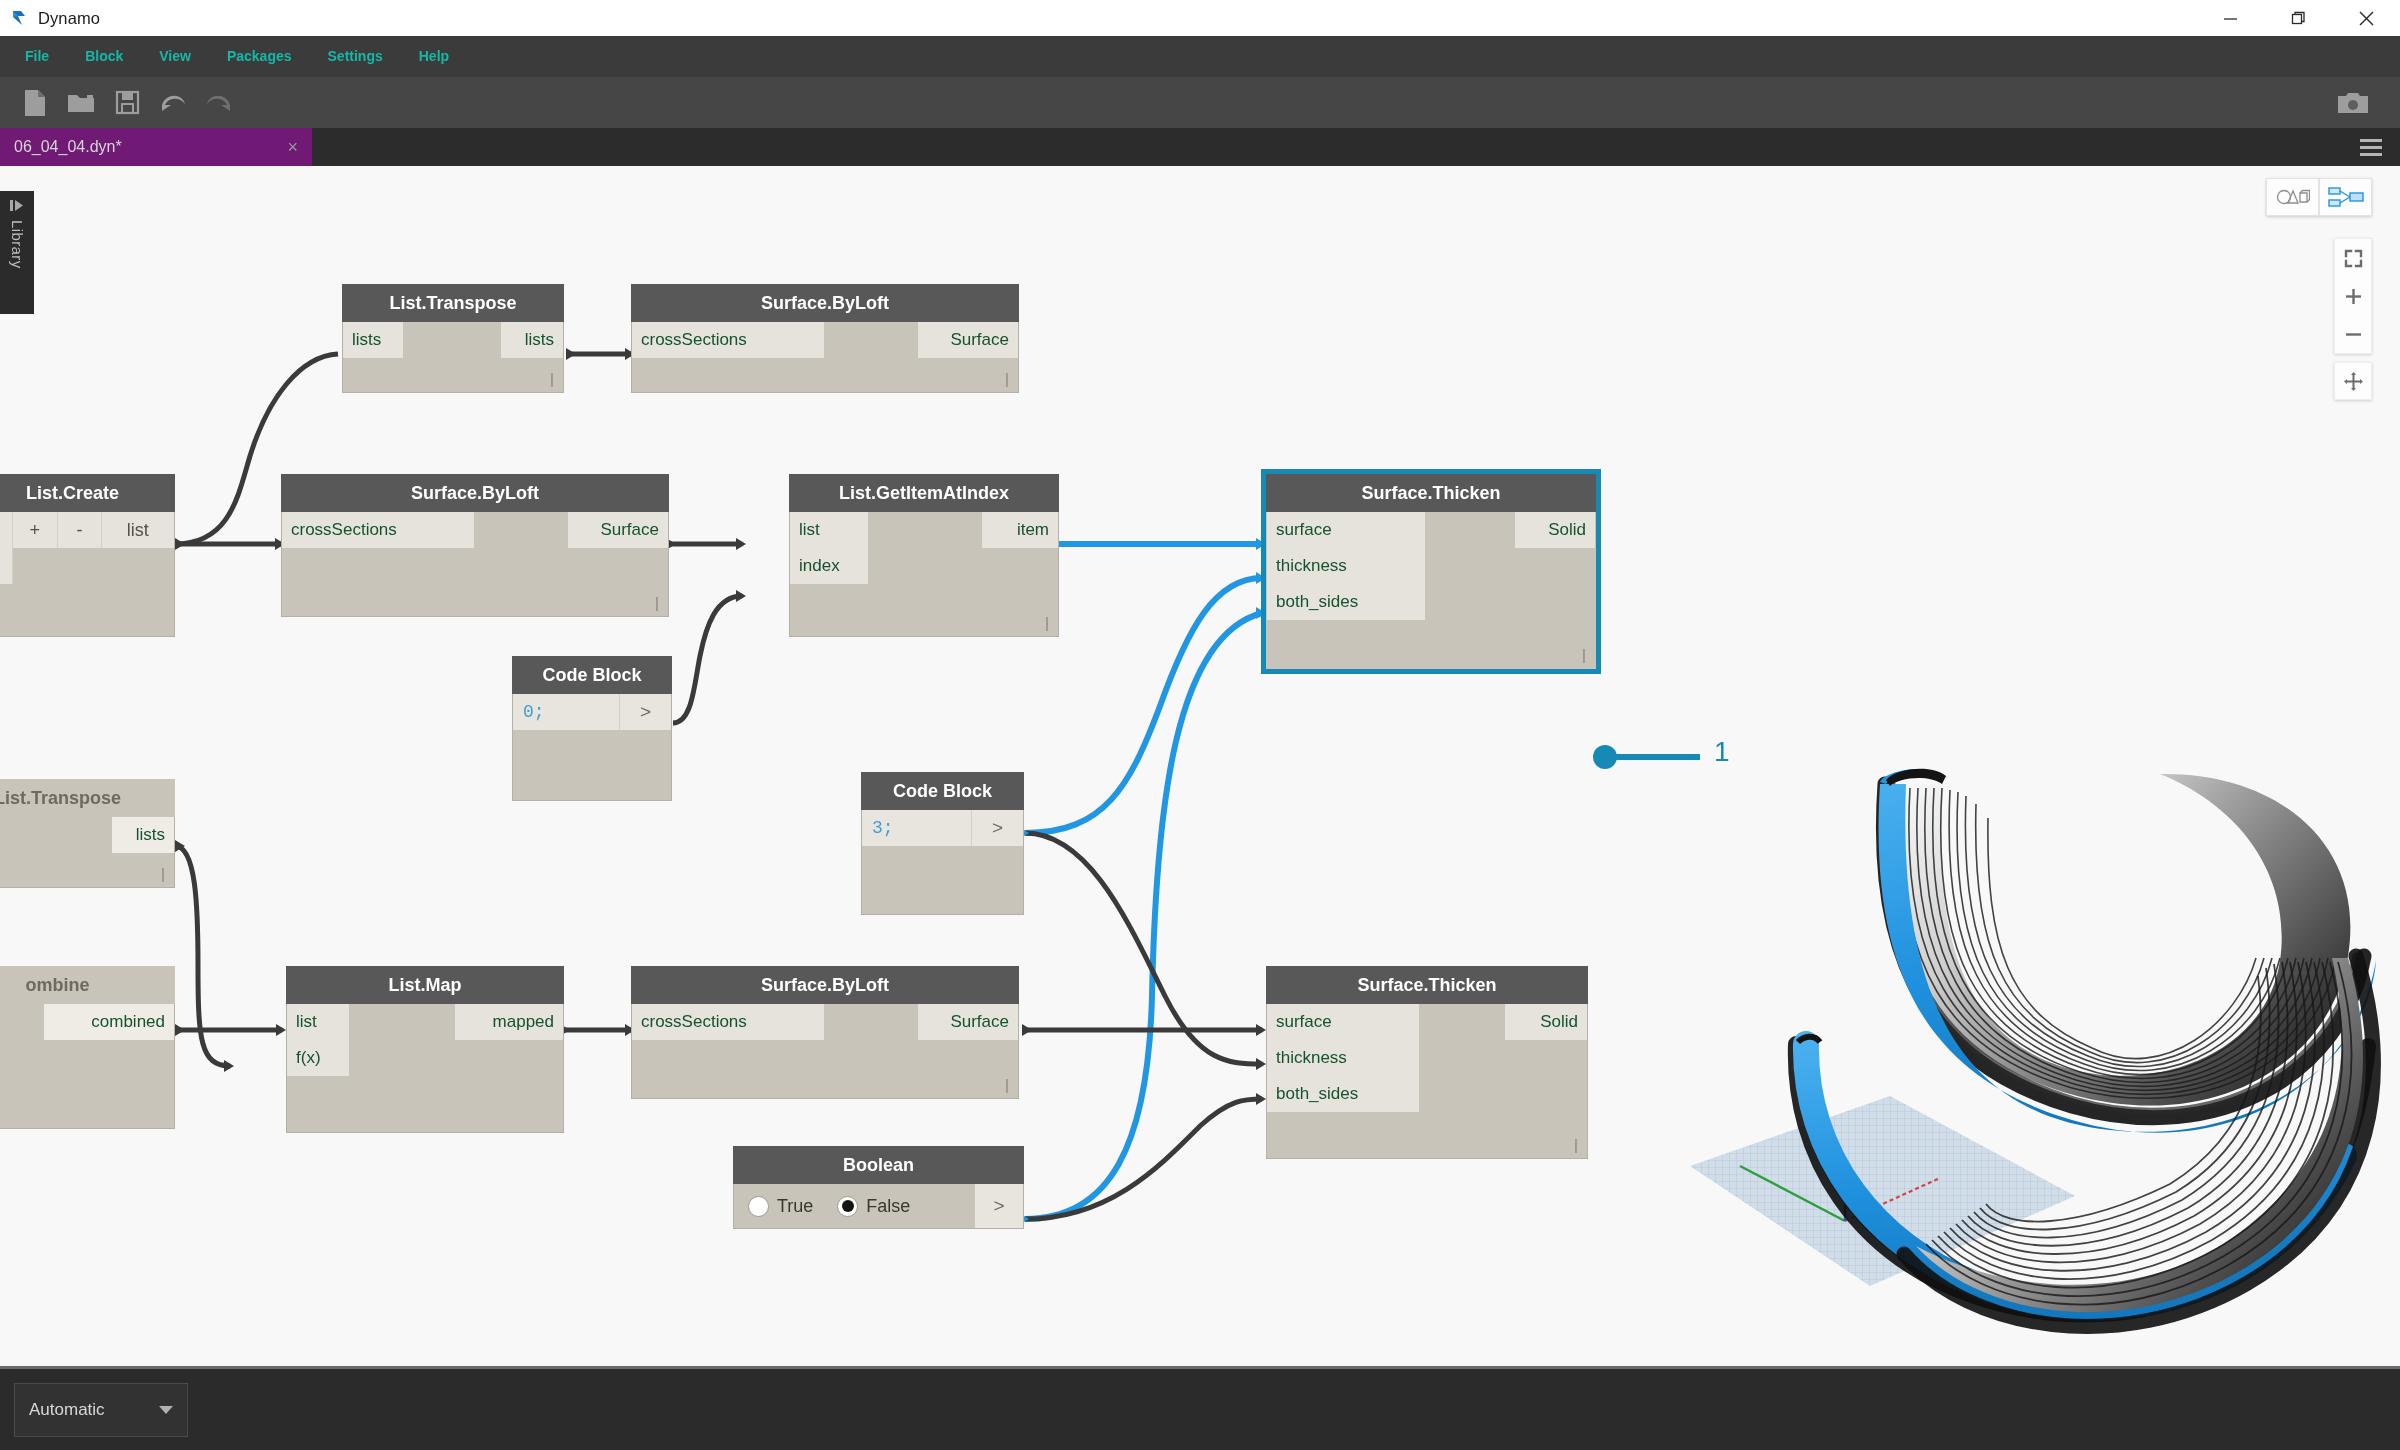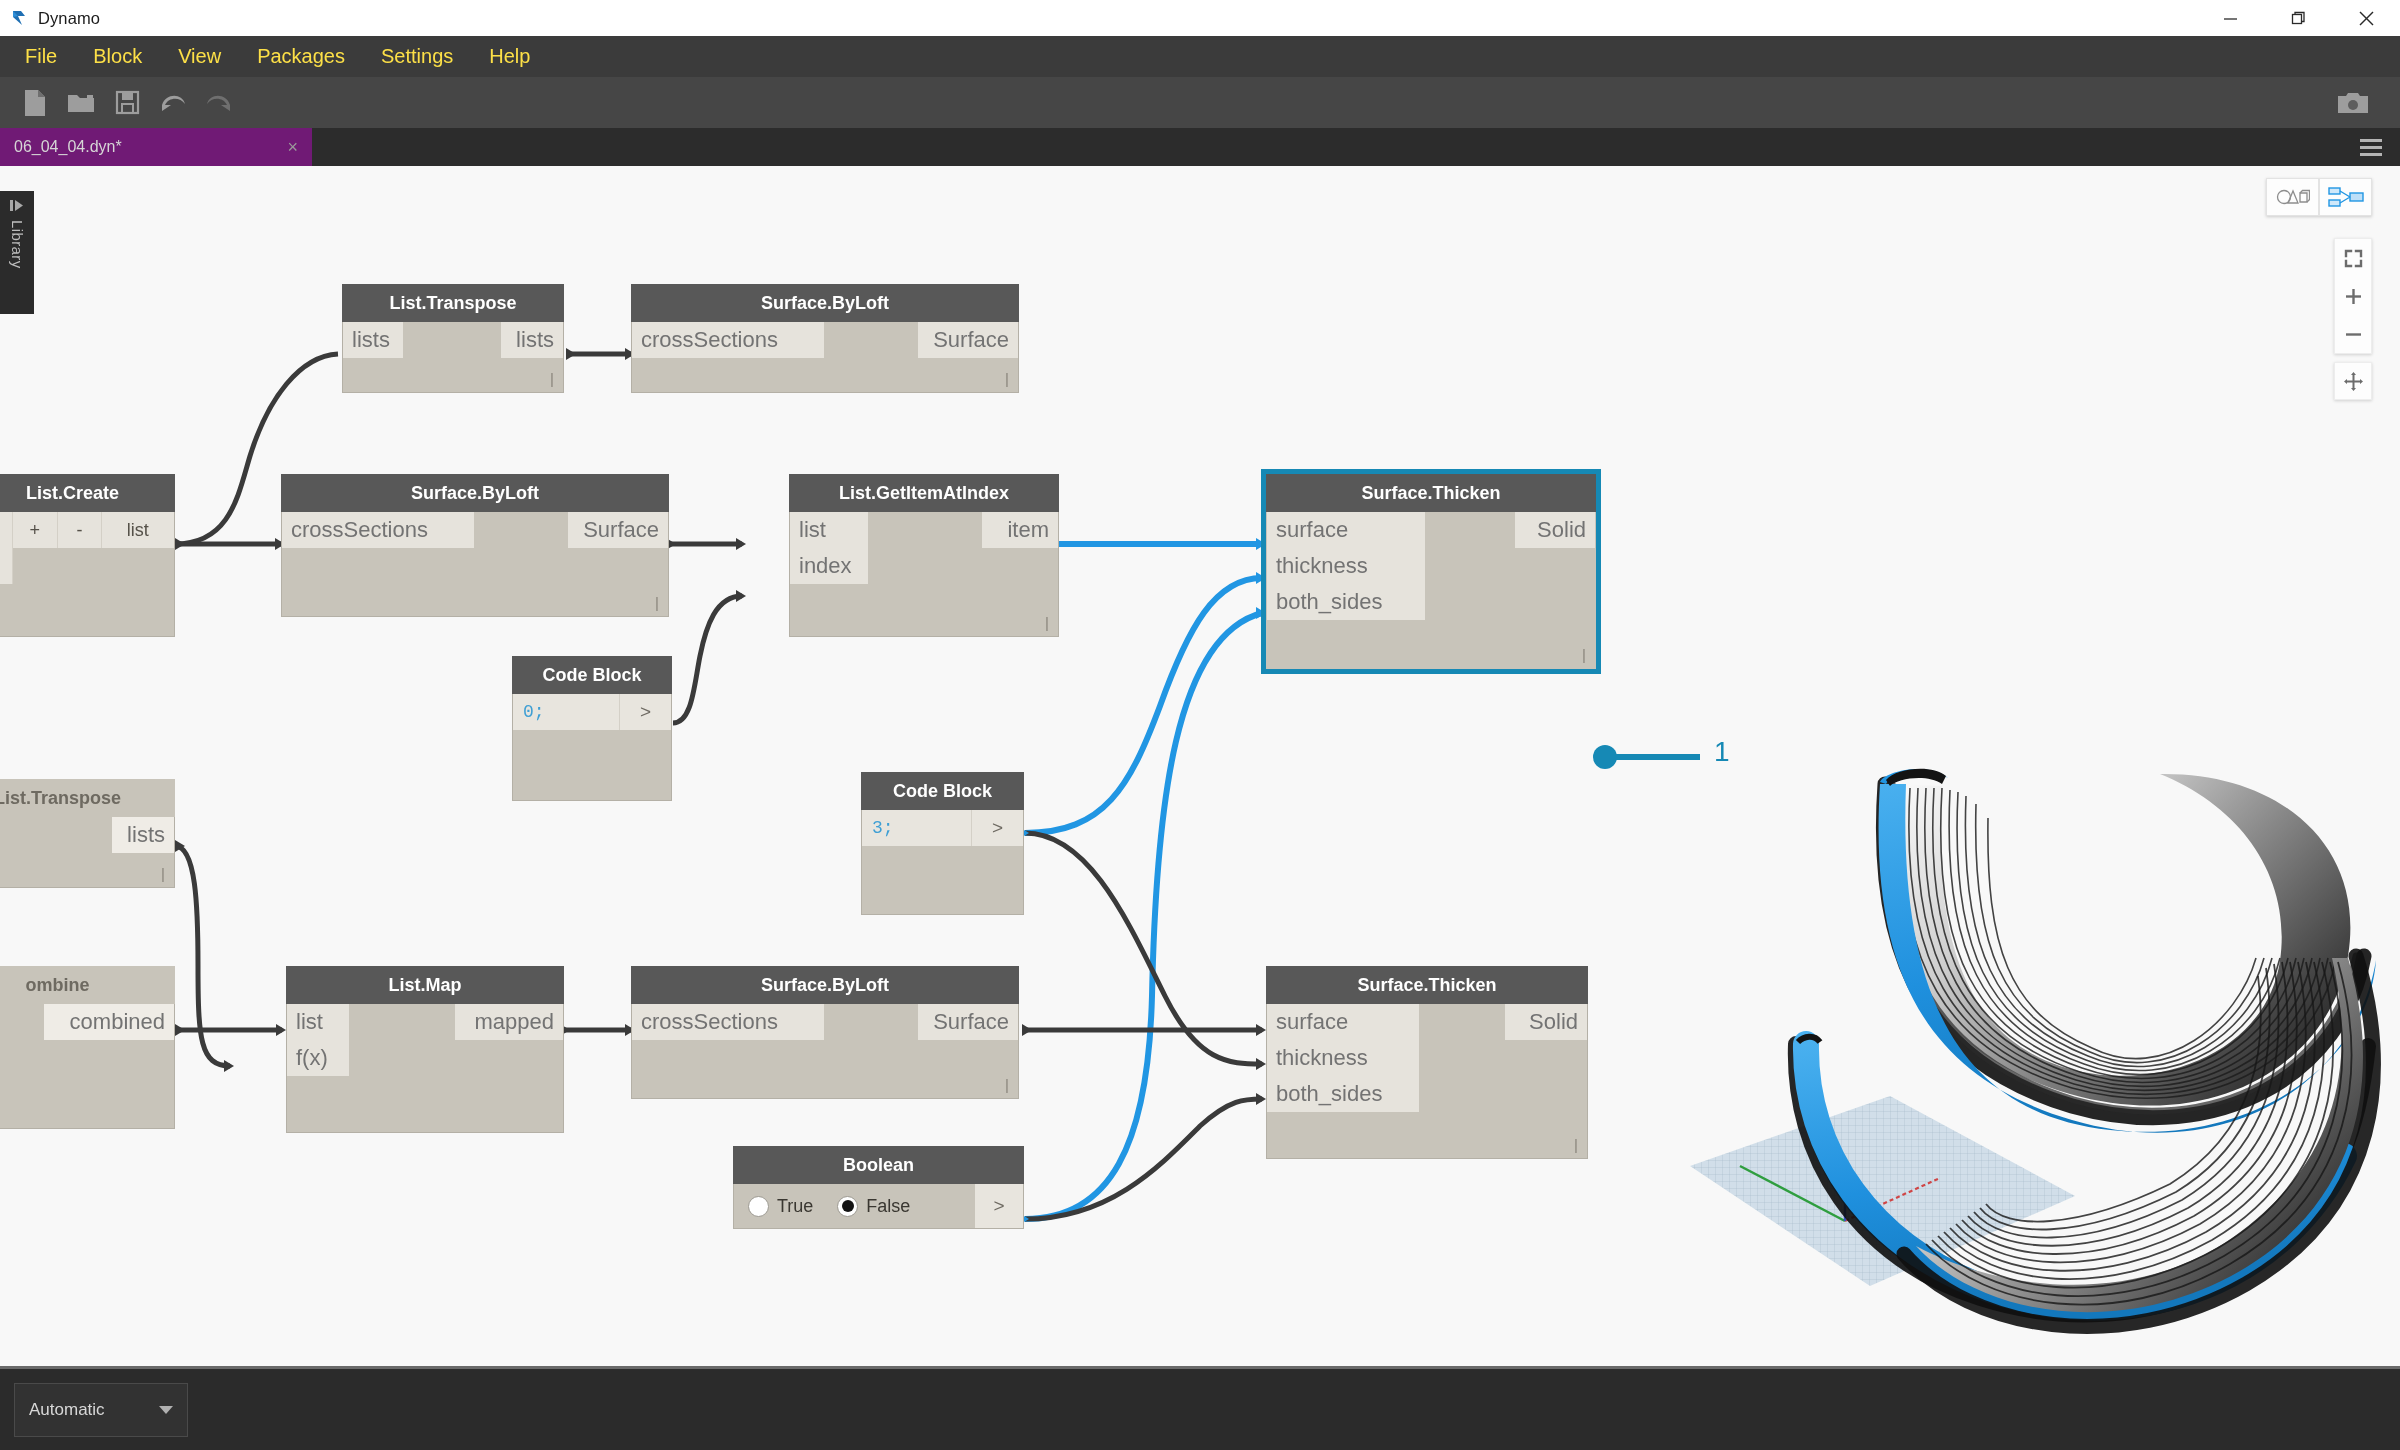--- a/index.html
+++ b/index.html
@@ -28,22 +28,22 @@
     justify-content: center; color: #2a2a2a;
   }
   .win-btn svg { display: block; }
 
   
   .menubar {
     position: absolute; top: 36px; left: 0; width: 2400px; height: 41px;
     background: #3b3b3b; display: flex; align-items: center;
   }
   .menu-item {
-    font-size: 20px; color: #fde047; padding: 0 18px; height: 41px;
-    line-height: 41px; cursor: default;
+    font-size: 14px; color: #14b8a6; padding: 0 18px; height: 41px;
+    line-height: 41px; cursor: default; font-weight: bold;
   }
   .menu-item:first-child { margin-left: 7px; }
 
   
   .toolbar {
     position: absolute; top: 77px; left: 0; width: 2400px; height: 51px;
     background: #464646; display: flex; align-items: center;
   }
   .tb-icon {
     width: 46px; height: 51px; display: flex; align-items: center;
@@ -131,21 +131,21 @@
     background: #c8c4ba; position: relative;
     border: 1px solid #b4b0a6; border-top: none;
   }
   .node.selected .node-body,
   .node.selected .node-header { border-color: transparent; }
   .node.selected {
     outline: 5px solid #1689b5; outline-offset: 0;
   }
   .port-row { display: flex; height: 36px; align-items: stretch; }
   .port-in, .port-out {
-    background: #e6e3dc; font-size: 22px; color: #737373;
+    background: #e6e3dc; font-size: 17px; color: #14532d;
     display: flex; align-items: center; padding: 0 9px;
   }
   .port-in { justify-content: flex-start; }
   .port-out { justify-content: flex-end; margin-left: auto; }
   .port-gap { flex: 1; }
   .node-footer {
     height: 34px; position: relative;
   }
   .lacing {
     position: absolute; right: 9px; bottom: 6px; color: #8a857b;

